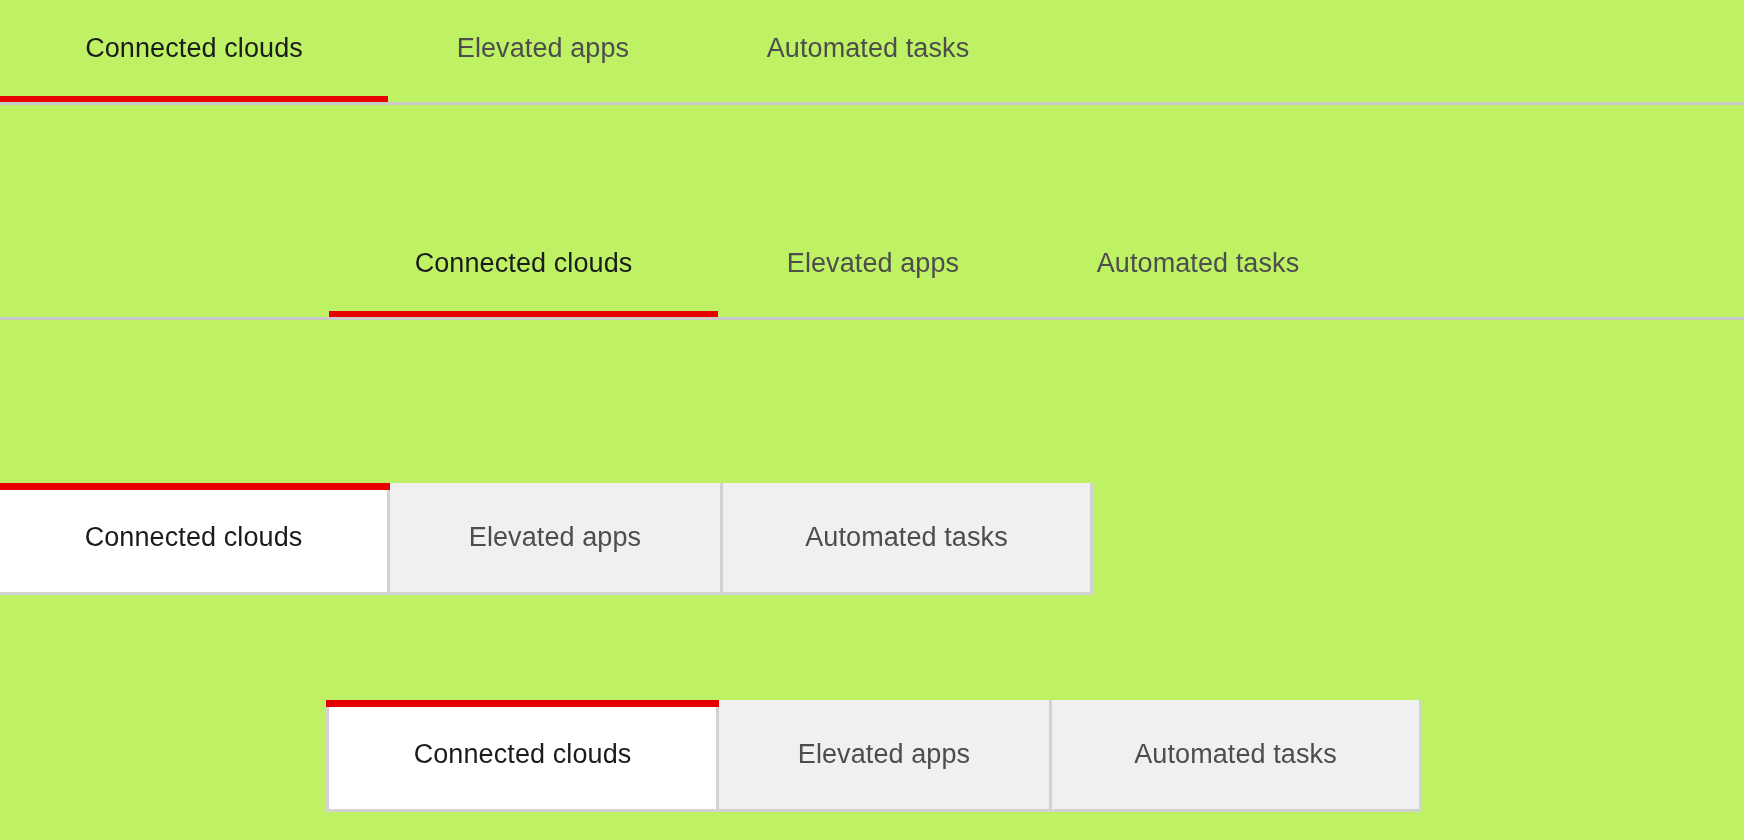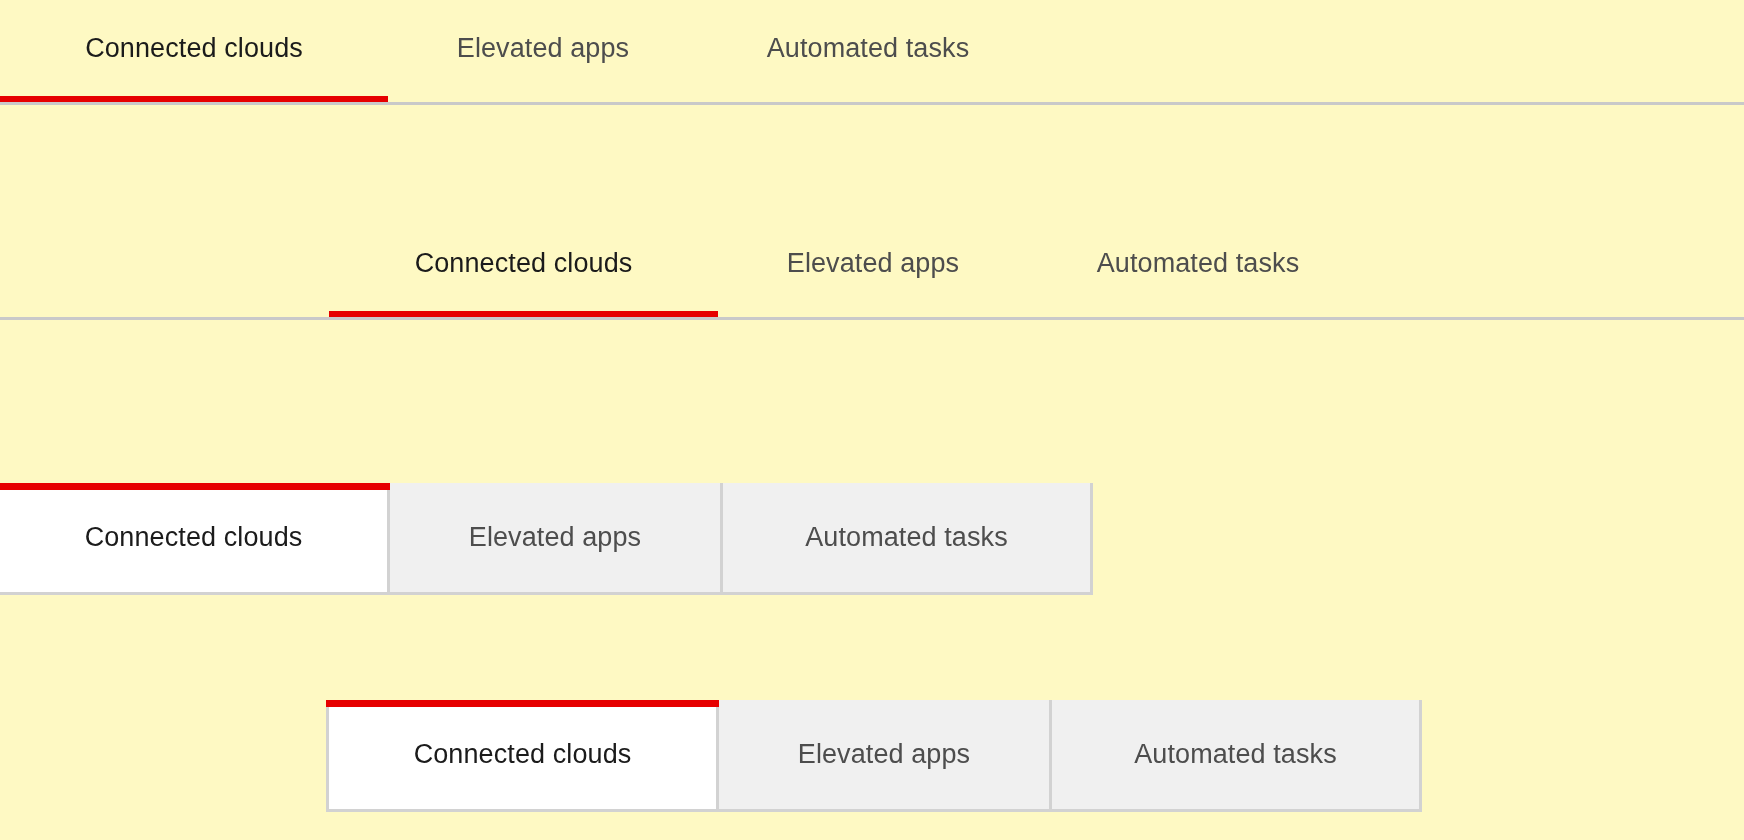--- a/index.html
+++ b/index.html
@@ -13,21 +13,21 @@
     height: 840px;
     position: relative;
     overflow: hidden;
     font-family: "Liberation Sans", sans-serif;
     -webkit-font-smoothing: antialiased;
   }
 
   .stage {
     position: absolute;
     inset: 0;
-    background: #fef9c3;
+    background: #bef264;
     text-align: right;
   }
 
   
   .tabset-underline {
     position: absolute;
     display: flex;
     align-items: flex-end;
     height: 105px;
   }

